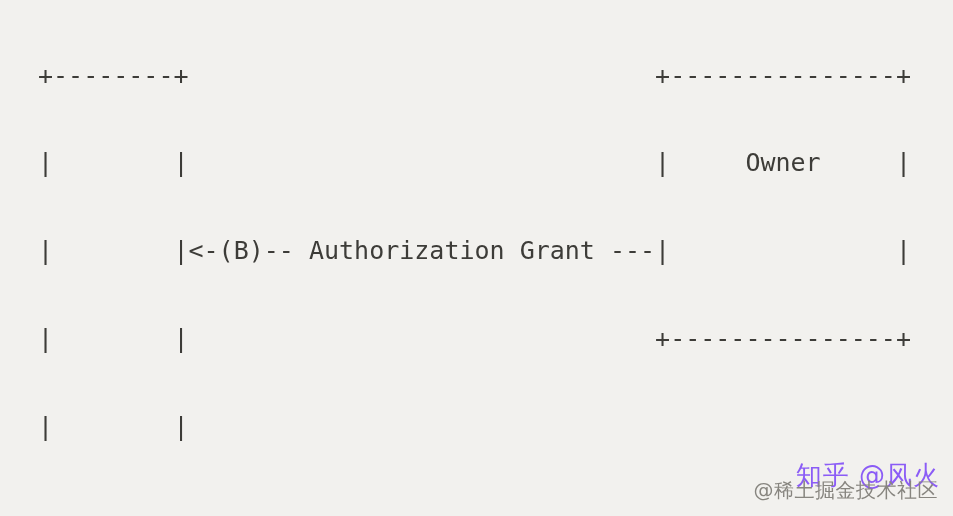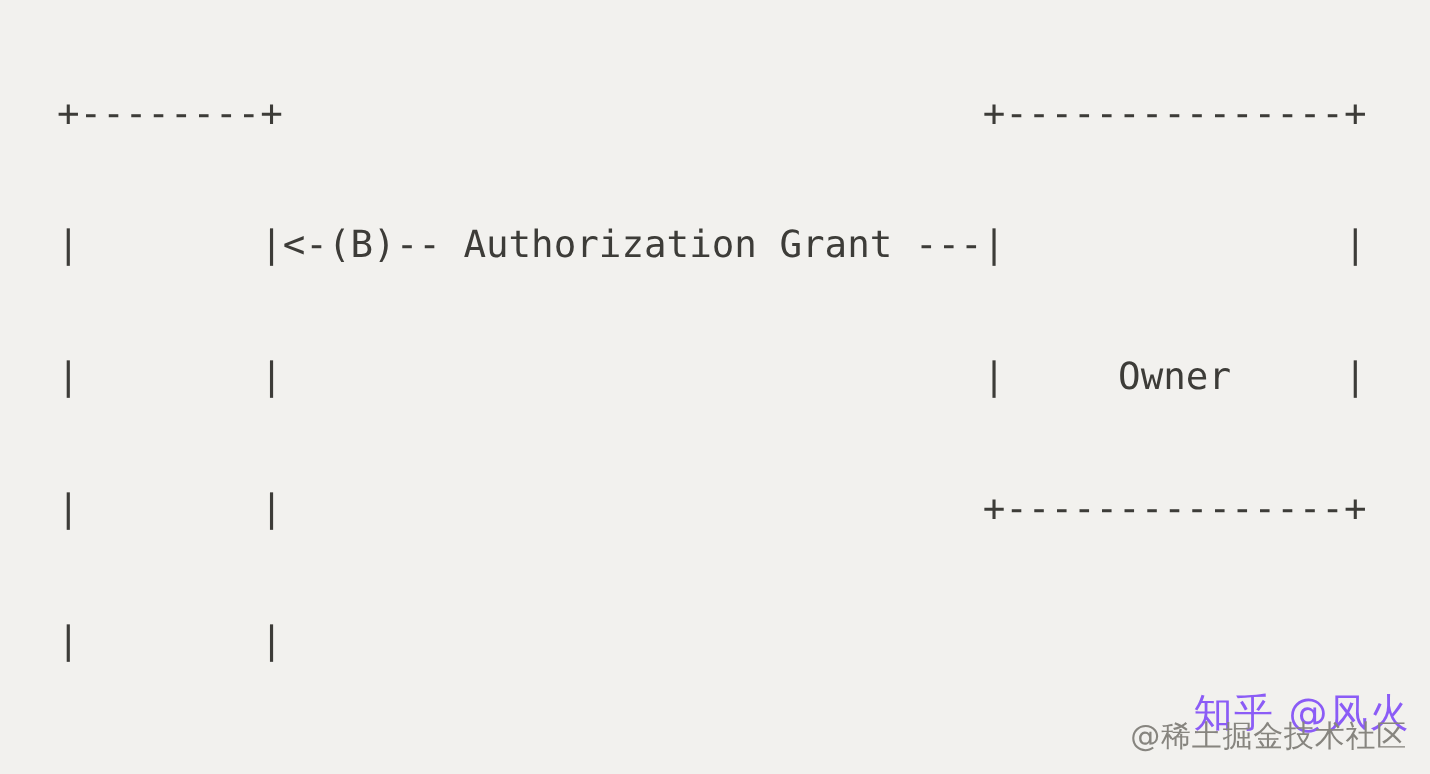--- a/index.html
+++ b/index.html
@@ -57,22 +57,22 @@
     z-index: 2;
   }
 </style>
 </head>
 <body>
 
 <div class="canvas">
 
   <div class="ascii">
     <div class="ascii-line">+--------+                               +---------------+</div>
+    <div class="ascii-line">|        |                               |     Owner     |</div>
     <div class="ascii-line">|        |&lt;-(B)-- Authorization Grant ---|               |</div>
-    <div class="ascii-line">|        |                               |     Owner     |</div>
     <div class="ascii-line">|        |                               +---------------+</div>
     <div class="ascii-line">|        |</div>
     
     
     
     
     
     
     
     

